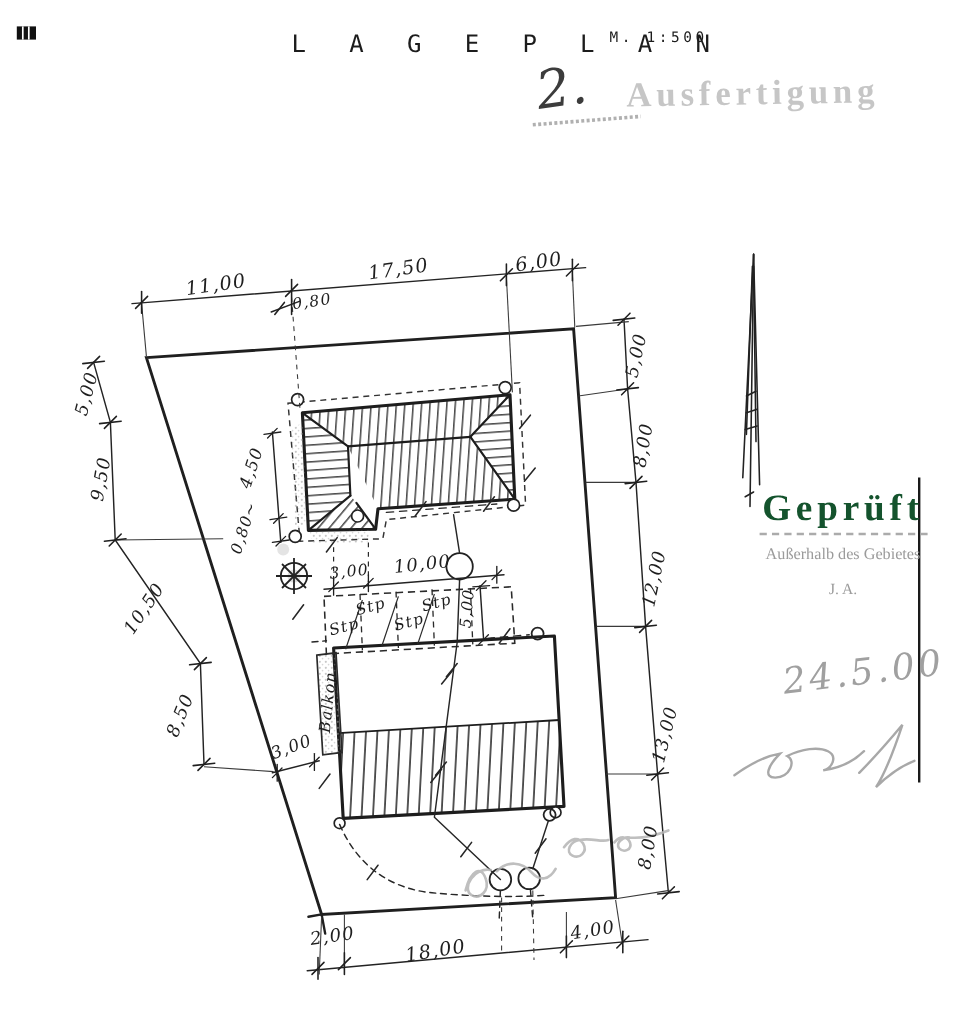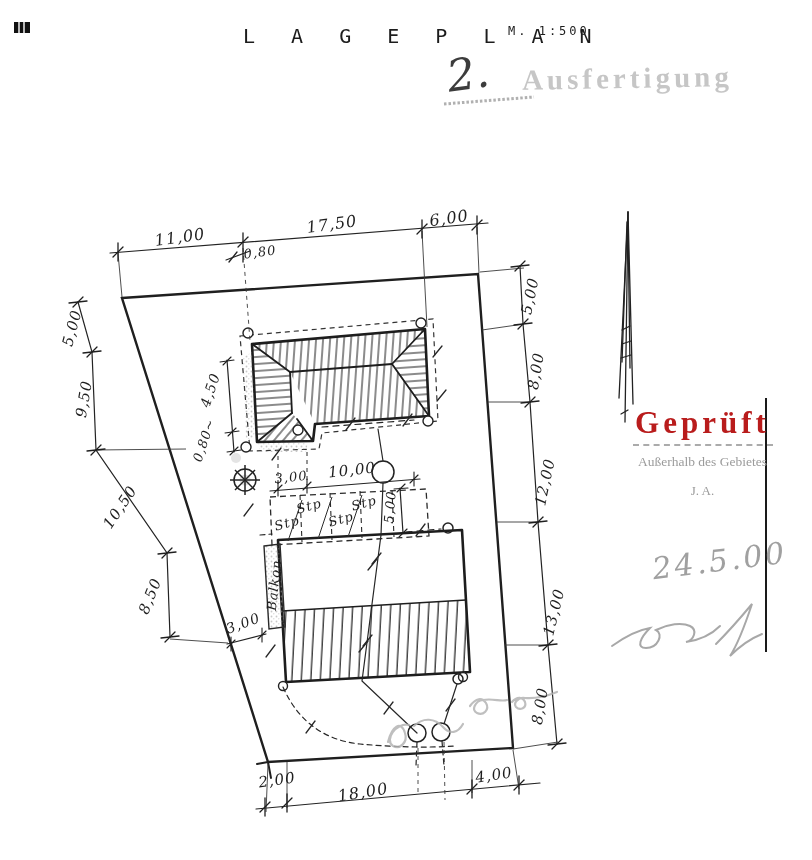--- a/index.html
+++ b/index.html
@@ -13,21 +13,21 @@
       font-family:"DejaVu Sans Mono","Liberation Mono",monospace;}
   .title-main{position:absolute;left:243px;top:0;font-size:20px;letter-spacing:12px;}
   .title-scale{position:absolute;left:508px;top:0;font-size:12px;letter-spacing:3px;}
   .copy-number{position:absolute;left:447px;top:48px;font-size:44px;font-style:italic;
       color:#3c3c3c;transform:rotate(-8deg);font-family:"DejaVu Serif",serif;}
   .copy-stamp{position:absolute;left:522px;top:62px;font-size:29px;font-weight:bold;
       color:#bdbdbd;letter-spacing:4px;transform:rotate(-1deg);
       font-family:"Liberation Serif",serif;opacity:.85;}
   .approval{position:absolute;left:595px;top:405px;width:215px;text-align:center;
       color:#9b9b9b;font-family:"Liberation Serif",serif;}
-  .approval .big{font-size:31px;letter-spacing:4px;font-weight:bold;color:#b91c1c;}
+  .approval .big{font-size:31px;letter-spacing:4px;font-weight:bold;color:#14532d;}
   .approval .dash{width:140px;border-top:2px dashed #ababab;margin:3px auto 6px auto;}
   .approval .sm{font-size:13.5px;line-height:19px;}
   .approval .xs{font-size:13px;margin-top:12px;}
   .stamp-date{position:absolute;left:652px;top:543px;font-size:30px;font-style:italic;
       color:#a0a0a0;transform:rotate(-7deg);letter-spacing:3px;
       font-family:"DejaVu Serif",serif;}
 </style>
 </head>
 <body>
 

